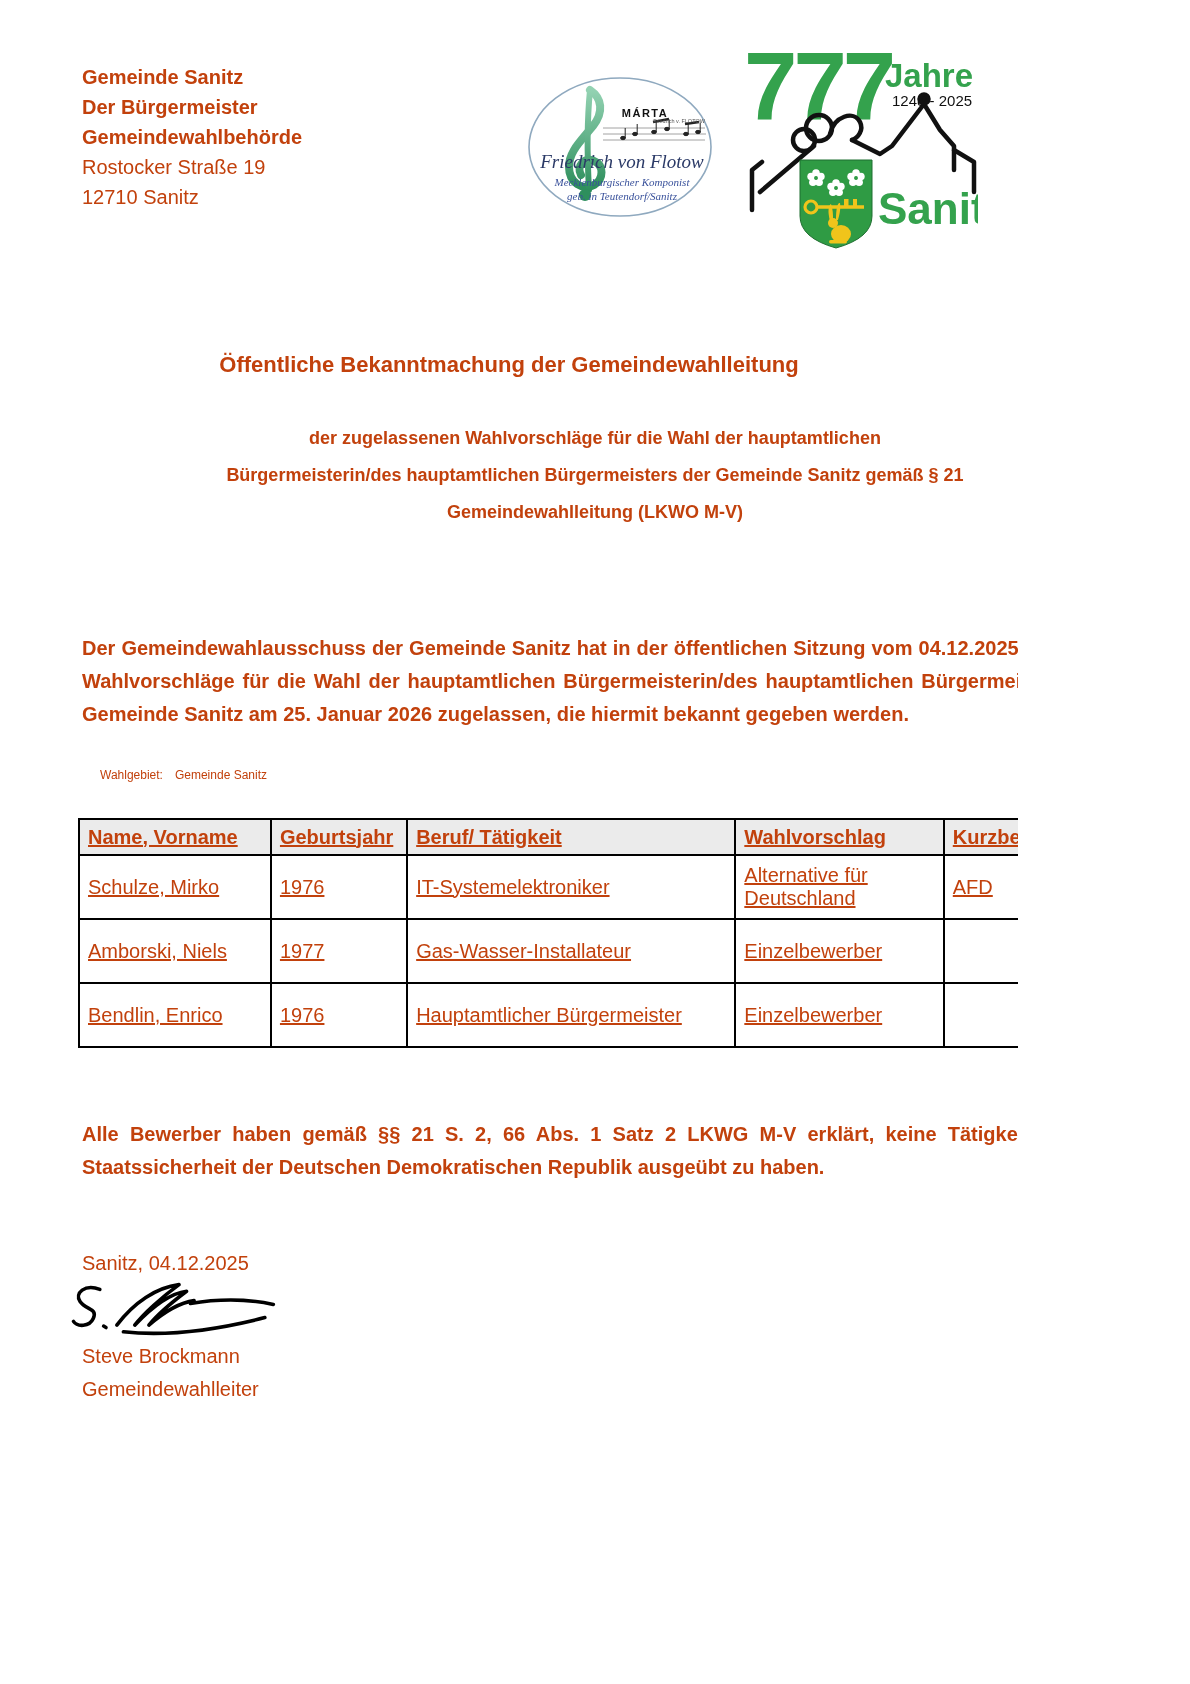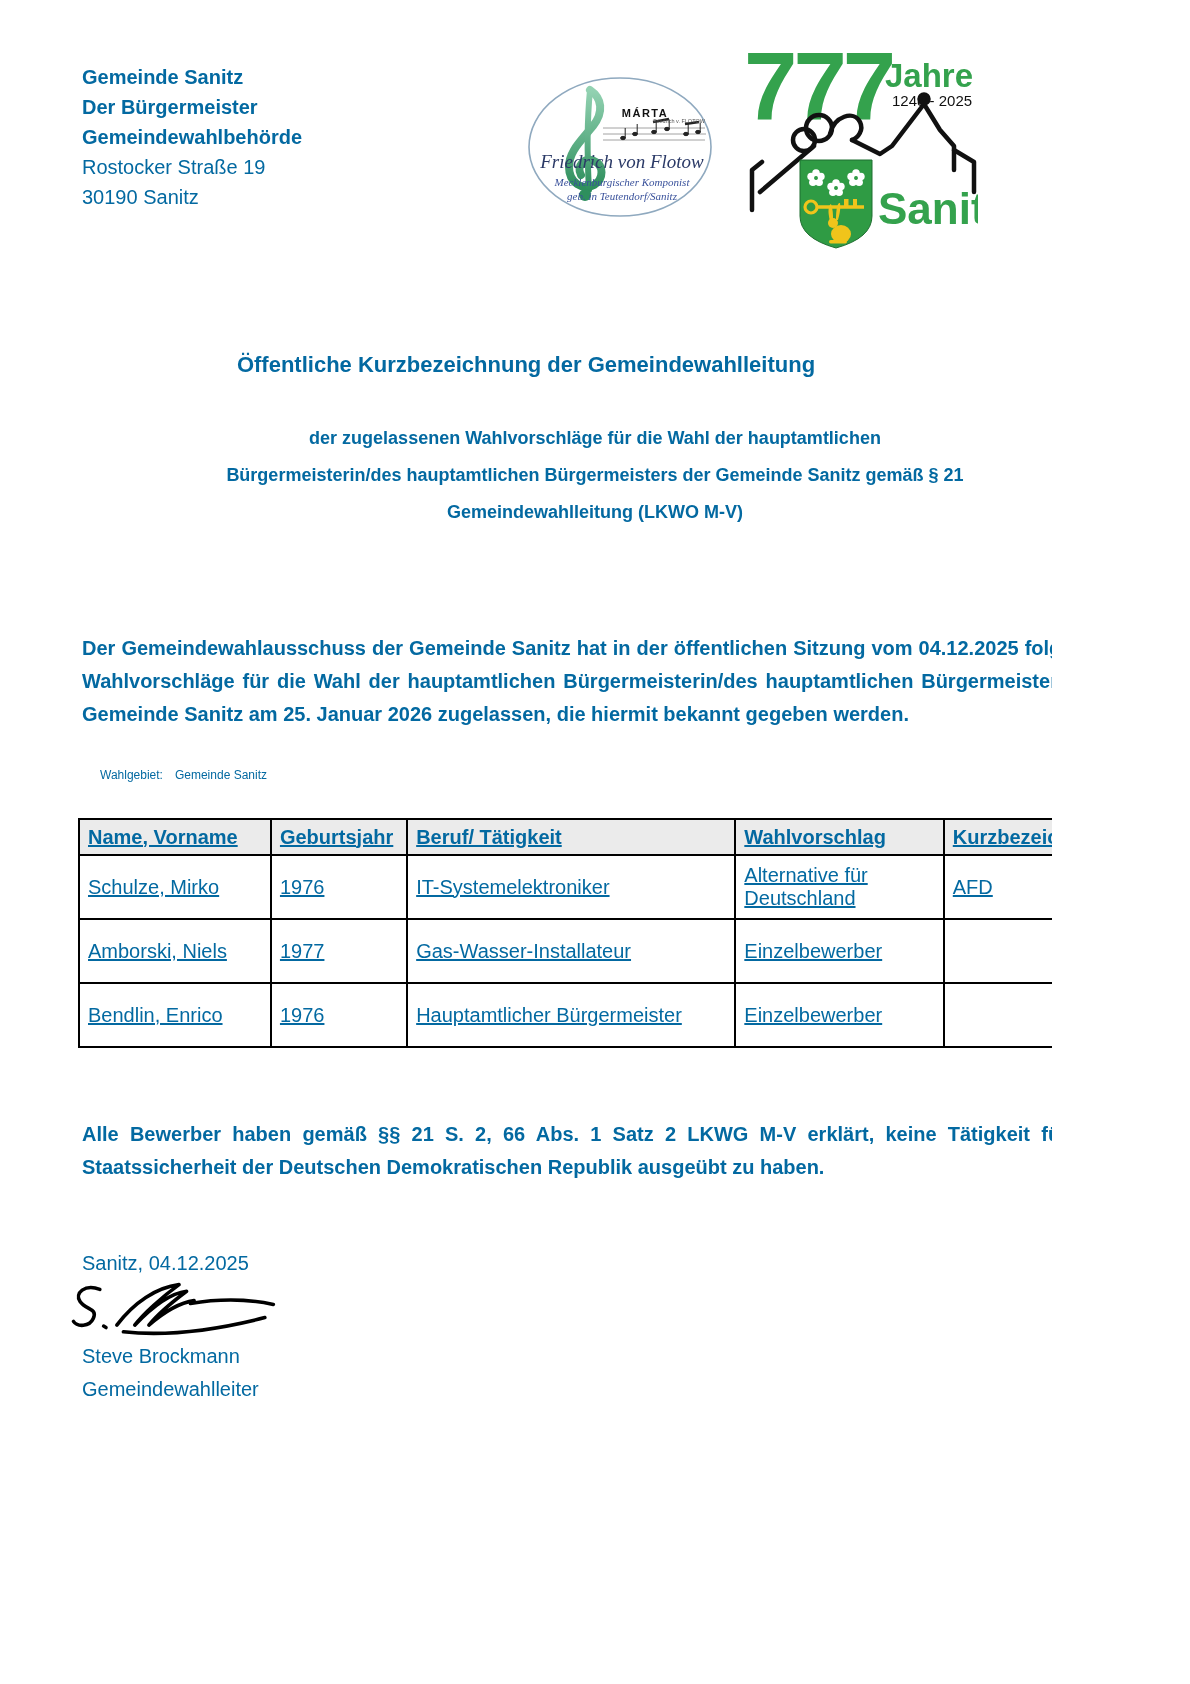--- a/index.html
+++ b/index.html
@@ -1,23 +1,22 @@
 <!DOCTYPE html>
 <html><head>
 <meta charset="utf-8">
 <style>
   html,body{margin:0;padding:0;background:#ffffff;}
   .page{
     position:relative;
     width:1018px;height:1684px;
     background:#ffffff;
     font-family:"Liberation Sans", sans-serif;
-    color:#0369a1;
+    color:#c2410c;
     overflow:hidden;
-    padding-left:34px;
   }
   
   .sender{position:absolute;left:82px;top:62px;font-size:20px;line-height:30px;}
   .sender .b{font-weight:700;}
   .flotow{position:absolute;left:527px;top:76px;width:186px;height:142px;}
   .anniv{position:absolute;left:742px;top:42px;width:236px;height:226px;}
   .serif{font-family:"Liberation Serif", serif;}
   
   .title{
     position:absolute;top:352px;left:0;width:100%;
@@ -62,21 +61,21 @@
 </head>
 <body>
 
 <div class="page">
 
   <div class="sender">
     <div class="b">Gemeinde Sanitz</div>
     <div class="b">Der Bürgermeister</div>
     <div class="b">Gemeindewahlbehörde</div>
     <div>Rostocker Straße 19</div>
-    <div>30190 Sanitz</div>
+    <div>12710 Sanitz</div>
   </div>
 
   <div class="flotow">
     <svg width="186" height="142" viewBox="0 0 186 142">
       <defs>
         <linearGradient id="clefg" x1="0" y1="0" x2="0" y2="1">
           <stop offset="0" stop-color="#93d2b2"></stop>
           <stop offset="1" stop-color="#2e8f5d"></stop>
         </linearGradient>
       </defs>
@@ -171,21 +170,21 @@
           <circle cx="33" cy="63" r="5"></circle>
           <ellipse cx="41" cy="74" rx="10" ry="9"></ellipse>
           <rect x="29" y="80" width="18" height="3.5" rx="1.7"></rect>
         </g>
       </g>
 
       <text x="136" y="182" font-size="44" font-weight="700" fill="#34a24d">Sanitz</text>
     </svg>
   </div>
 
-  <div class="title">Öffentliche Kurzbezeichnung der Gemeindewahlleitung</div>
+  <div class="title">Öffentliche Bekanntmachung der Gemeindewahlleitung</div>
 
   <div class="subtitle">
     <div>der zugelassenen Wahlvorschläge für die Wahl der hauptamtlichen</div>
     <div>Bürgermeisterin/des hauptamtlichen Bürgermeisters der Gemeinde Sanitz gemäß § 21</div>
     <div>Gemeindewahlleitung (LKWO M-V)</div>
   </div>
 
   <p class="para intro">Der Gemeindewahlausschuss der Gemeinde Sanitz hat in der öffentlichen Sitzung vom 04.12.2025 folgende Wahlvorschläge für die Wahl der hauptamtlichen Bürgermeisterin/des hauptamtlichen Bürgermeisters der Gemeinde Sanitz am 25. Januar 2026 zugelassen, die hiermit bekannt gegeben werden.</p>
 
   <div class="wahlgebiet">

